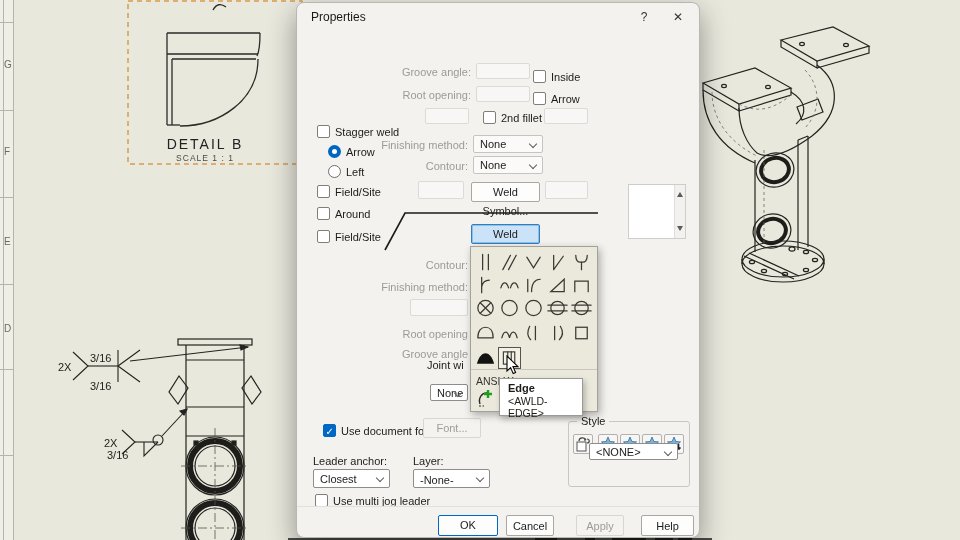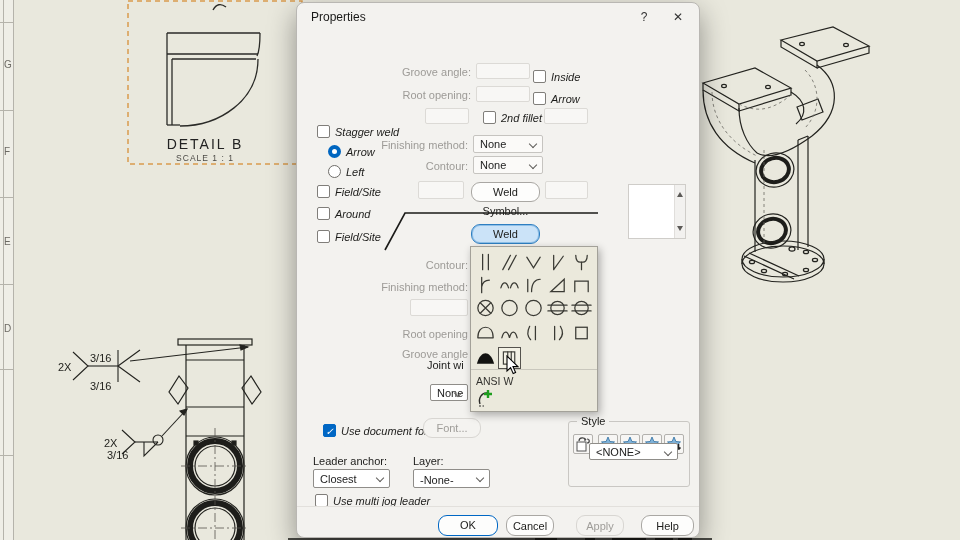--- a/index.html
+++ b/index.html
@@ -17,27 +17,27 @@
   .tab{position:absolute;left:8px;top:2px;height:22px;padding:0 10px;line-height:21px;background:#fbfbf9;
        border:1px solid #cfcdc9;border-bottom:none;border-radius:2px 2px 0 0;}
   .lblr{position:absolute;text-align:right;white-space:nowrap;}
   .lbl{position:absolute;white-space:nowrap;}
   .dis{color:#9d9b97;}
   .inp{position:absolute;background:#f8f7f5;border:1px solid #dcdad6;border-radius:2px;}
   .dd{position:absolute;background:#fbfaf8;border:1px solid #c6c4c0;border-radius:2px;padding:2px 16px 0 6px;color:#222;}
   .dd.en{background:#fff;border-color:#8f8d89;}
   .dd::after{content:"";position:absolute;right:6px;top:5px;width:5px;height:5px;border-right:1px solid #5f5d5a;
              border-bottom:1px solid #5f5d5a;transform:rotate(45deg);}
-  .cbrow{position:absolute;display:flex;align-items:center;gap:5px;white-space:nowrap;font-style:italic;}
+  .cbrow{position:absolute;display:flex;align-items:center;gap:5px;white-space:nowrap;}
   .cb{width:13px;height:13px;border:1px solid #807e7a;background:#fff;border-radius:2px;flex:0 0 13px;position:relative;}
   .cb.on{background:#0067c4;border-color:#0067c4;}
   .cb.on::after{content:"✓";position:absolute;left:1.5px;top:0px;color:#fff;font-size:10px;line-height:13px;}
   .radio{width:13px;height:13px;border:1px solid #6e6c68;border-radius:50%;background:#fff;flex:0 0 13px;}
   .radio.on{border:4px solid #0066c0;}
-  .btn{position:absolute;background:#fdfdfc;border:1px solid #a9a7a3;border-radius:9px;text-align:center;cursor:default;}
+  .btn{position:absolute;background:#fdfdfc;border:1px solid #a9a7a3;border-radius:2px;text-align:center;cursor:default;}
   .btn.hl{background:#cbe3f8;border-color:#2f7fc1;box-shadow:0 0 0 1px #8fc0e8 inset;}
   .btn.dis{color:#9f9d99;background:#f4f3f0;border-color:#d8d6d2;}
   .btn.def{border:1.5px solid #0067c4;}
   .grp{position:absolute;border:1px solid #c9c7c3;border-radius:3px;}
   .grp .legend{position:absolute;top:-7px;left:8px;background:#f3f2ef;padding:0 4px;}
   
   #preview{position:absolute;left:331px;top:181px;width:58px;height:55px;background:#fff;border:1px solid #cfcdc9;}
   #preview .track{position:absolute;right:0;top:0;width:11px;height:100%;background:#f2f1ef;border-left:1px solid #e0dedb;}
   .tri-up{position:absolute;left:2px;top:4px;width:0;height:0;border:3.5px solid transparent;border-bottom:5px solid #5c5a57;}
   .tri-dn{position:absolute;left:2px;bottom:4px;width:0;height:0;border:3.5px solid transparent;border-top:5px solid #5c5a57;}
@@ -424,20 +424,24 @@
     <div class="lbl" style="left:5px;top:128px;font-size:10.5px;color:#33322e">ANSI W</div>
     <div class="abs" style="left:5px;top:141px">
       <svg width="20" height="22" viewBox="0 0 20 22">
           <path d="M4 16 C2 10 6 4 12 5" fill="none" stroke="#2b2b28" stroke-width="1.4"></path>
           <path d="M3 18 H8" stroke="#2b2b28" stroke-width="1.2" stroke-dasharray="2 1.5"></path>
           <path d="M12 2 V10 M8 6 H16" stroke="#1e9e1e" stroke-width="2.4"></path>
         </svg>
     </div>
   </div>
 
+  <div id="tooltip">
+    <div class="t1">Edge</div>
+    <div class="t2">&lt;AWLD-EDGE&gt;</div>
+  </div>
 
   <div id="cursor">
     <svg width="15" height="21" viewBox="0 0 15 21">
         <path d="M1 1 L1 16 L4.6 12.6 L7.2 18.6 L9.6 17.5 L7 11.6 L12 11.6 Z" fill="#fff" stroke="#000" stroke-width="1.1"></path>
       </svg>
   </div>
 
 </div>
 
 </body></html>

